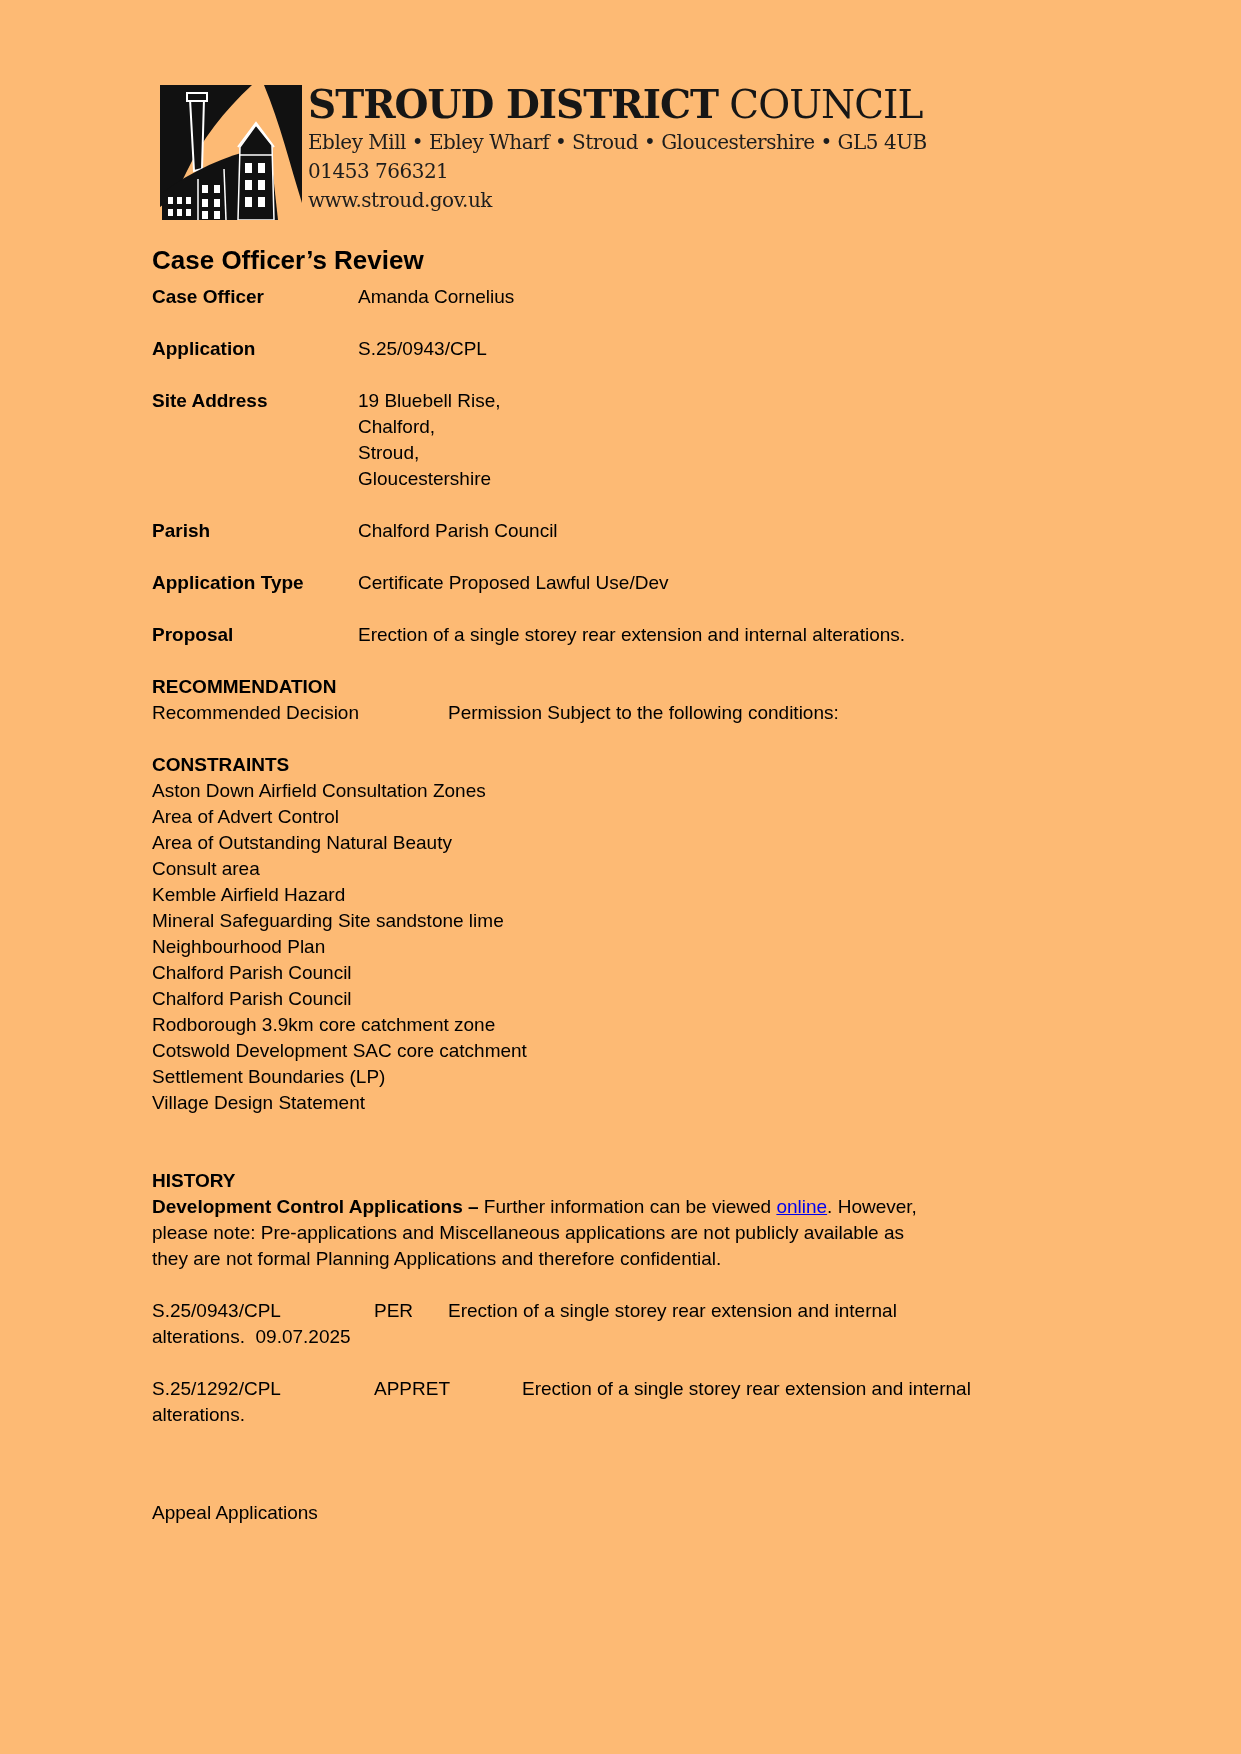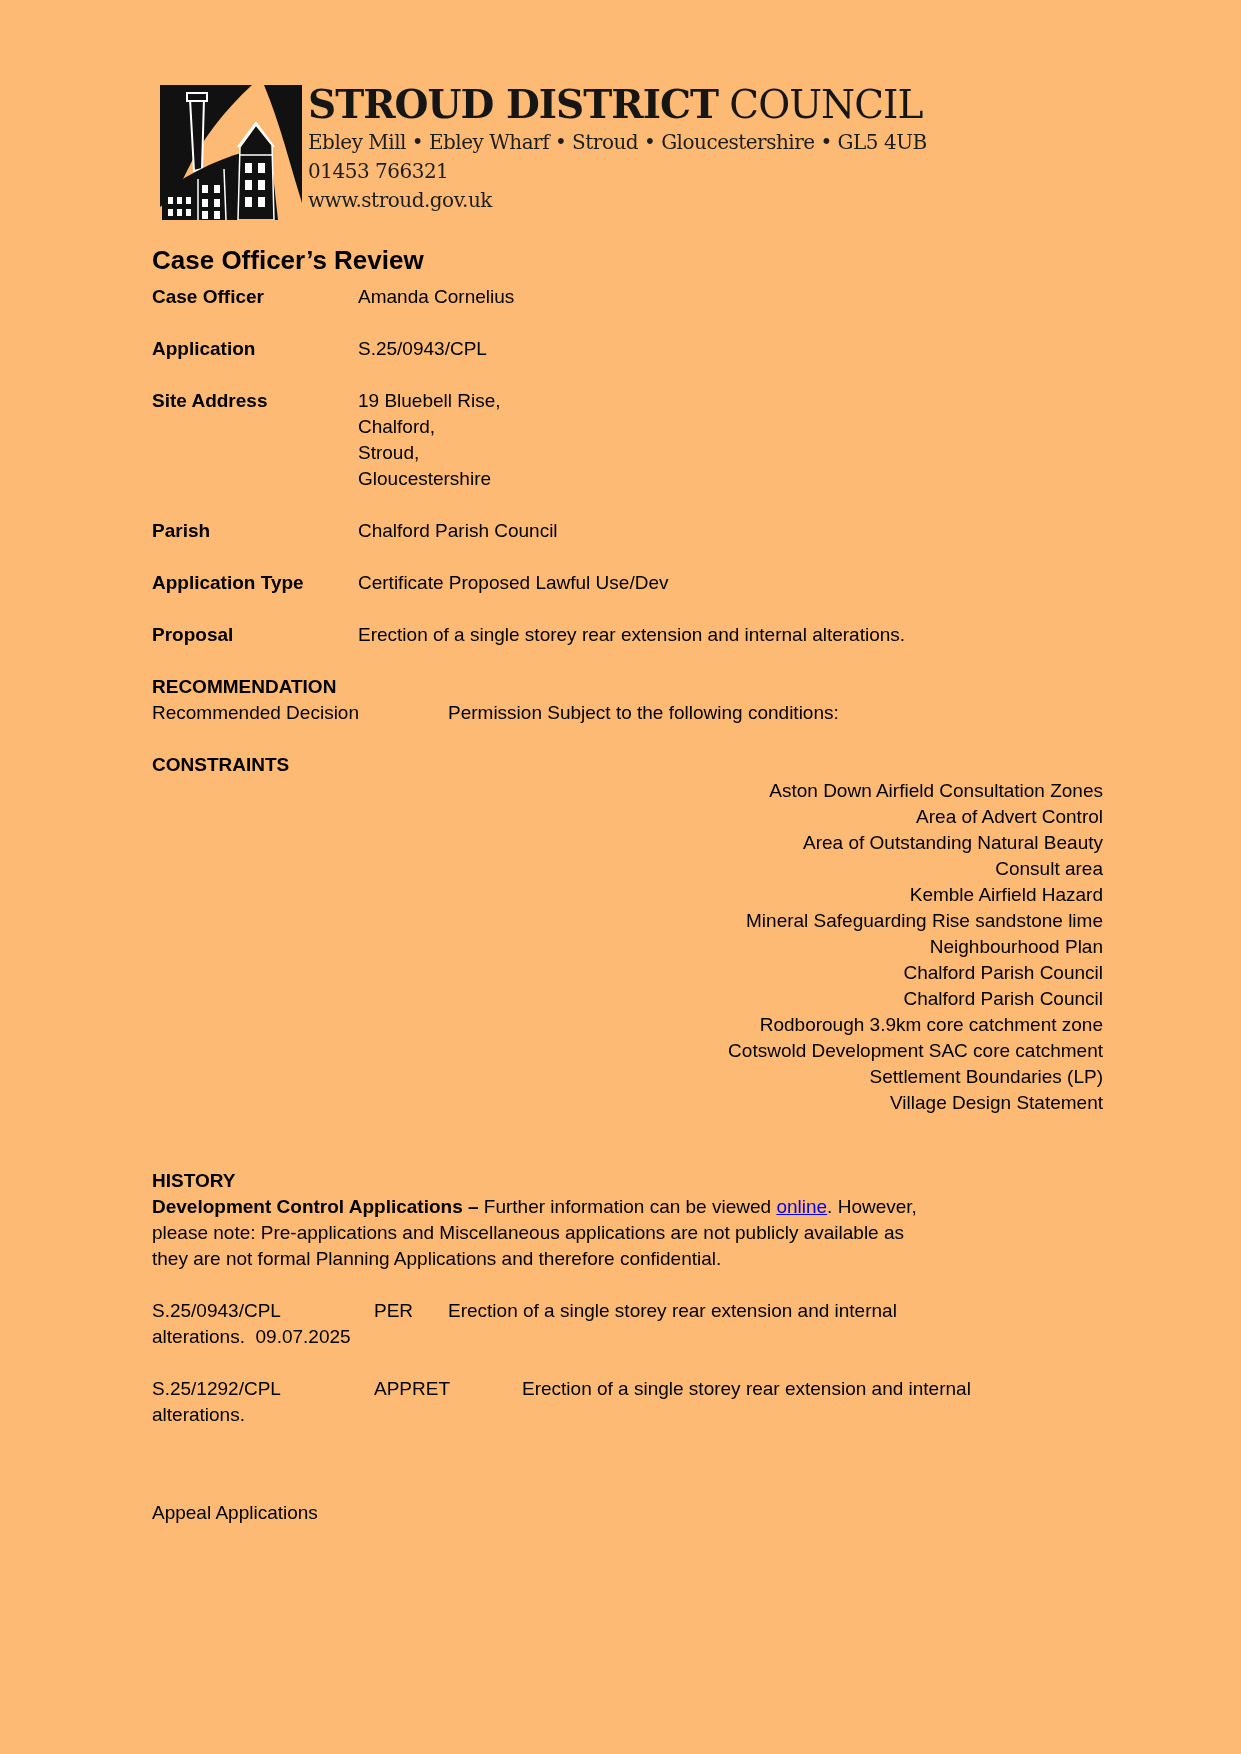--- a/index.html
+++ b/index.html
@@ -25,21 +25,21 @@
   
   .doc-title{font-size:26px;line-height:36px;font-weight:bold;margin:22px 0 6px 0;}
   
   .row{display:flex;margin-bottom:26px;}
   .row .label{width:206px;flex:0 0 206px;font-weight:bold;}
   .row .value{white-space:pre-line;}
   
   .h-bold{font-weight:bold;}
   .pre{white-space:pre-wrap;tab-size:74px;-moz-tab-size:74px;}
   .gap26{height:26px;}
-  .constraint{line-height:26px;text-align:right;}
+  .constraint{line-height:26px;}
   .history-block{margin-top:52px;}
   .entry{margin-top:26px;}
   a.doclink{color:#0000EE;text-decoration:underline;cursor:pointer;}
   .appeals{font-weight:normal;margin-top:72px;}
 </style>
 </head>
 <body>
 
 <div class="page">
 
@@ -124,21 +124,21 @@
   <div class="h-bold">RECOMMENDATION</div>
   <div class="pre">Recommended Decision		Permission Subject to the following conditions:</div>
   <div class="gap26"></div>
 
   <div class="h-bold">CONSTRAINTS</div>
   <div class="constraint">Aston Down Airfield Consultation Zones</div>
   <div class="constraint">Area of Advert Control</div>
   <div class="constraint">Area of Outstanding Natural Beauty</div>
   <div class="constraint">Consult area</div>
   <div class="constraint">Kemble Airfield Hazard</div>
-  <div class="constraint">Mineral Safeguarding Rise sandstone lime</div>
+  <div class="constraint">Mineral Safeguarding Site sandstone lime</div>
   <div class="constraint">Neighbourhood Plan</div>
   <div class="constraint">Chalford Parish Council</div>
   <div class="constraint">Chalford Parish Council</div>
   <div class="constraint">Rodborough 3.9km core catchment zone</div>
   <div class="constraint">Cotswold Development SAC core catchment</div>
   <div class="constraint">Settlement Boundaries (LP)</div>
   <div class="constraint">Village Design Statement</div>
 
   <div class="history-block">
     <div class="h-bold">HISTORY</div>

